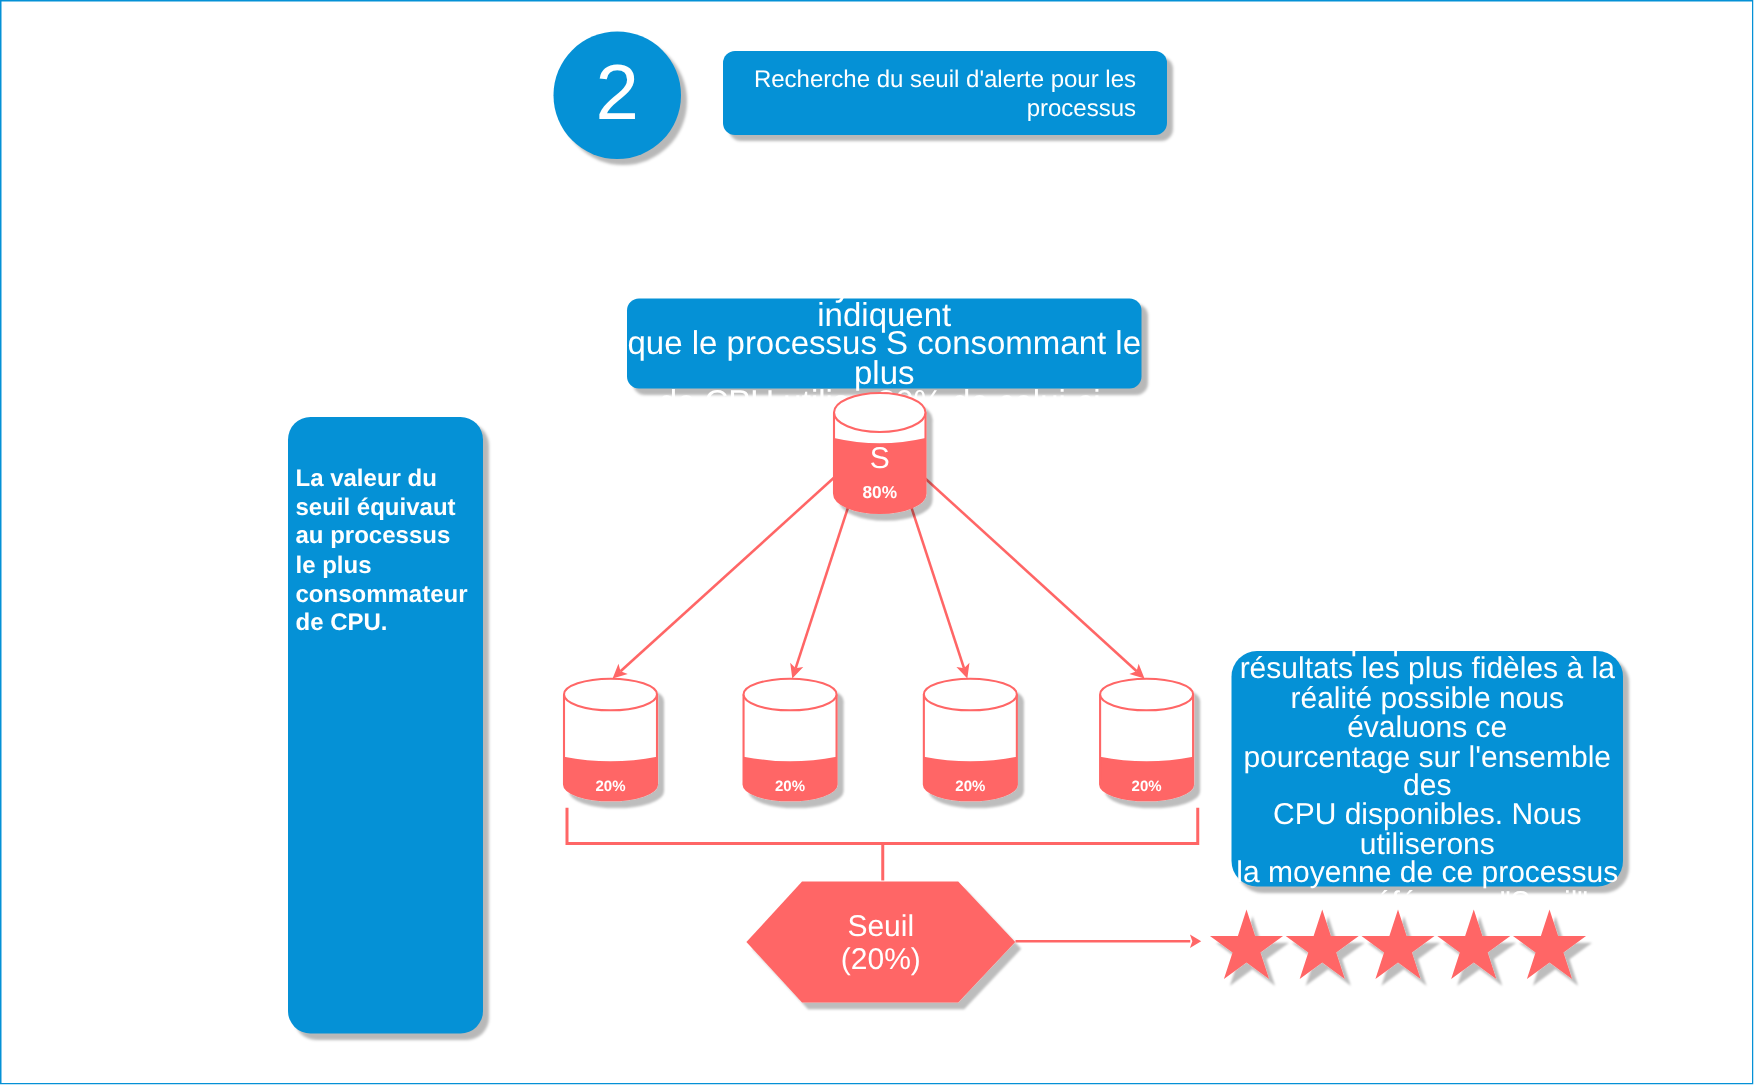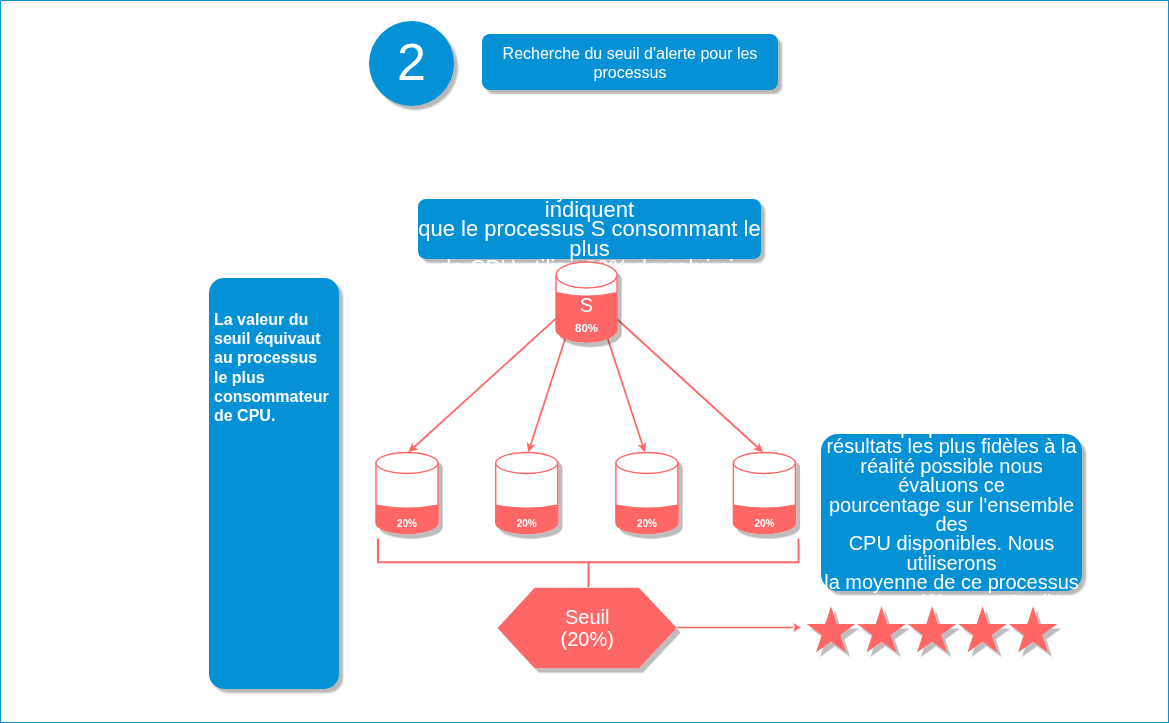--- a/index.html
+++ b/index.html
@@ -14,28 +14,28 @@
   svg{position:absolute;left:0;top:0;}
 </style>
 </head>
 <body>
 <div id="page">
 
   <div class="box" style="left:368px;top:20px;width:85px;height:85px;border-radius:50%;padding-bottom:2.5px;
        font-size:52px;">2</div>
 
   <div class="box" style="left:481px;top:33px;width:296px;height:56px;border-radius:8px;padding-top:2px;
-       font-size:16px;line-height:19.4px;">Recherche du seuil d'alerte pour les<br>processus</div>
+       font-size:16px;line-height:19.4px;text-align:right;">Recherche du seuil d'alerte pour les<br>processus</div>
 
   <div class="box" style="left:417px;top:198px;width:343px;height:60px;border-radius:8px;padding-bottom:0;
        font-size:22px;line-height:19.4px;">Les outils système linux nous indiquent<br>que le processus S consommant le plus<br>de CPU utilise 80% de celui-ci.</div>
 
   <div class="box" style="left:191px;top:277px;width:130px;height:411px;border-radius:15px;
        font-size:16px;line-height:19.3px;flex-direction:column;align-items:flex-start;
-       justify-content:flex-start;text-align:left;padding:31.7px 2px 0 5px;box-sizing:border-box;margin-left:17px;">
+       justify-content:flex-start;text-align:left;padding:31.7px 2px 0 5px;box-sizing:border-box;">
     <div style="font-weight:bold;">La valeur du<br>seuil équivaut<br>au processus<br>le plus<br>consommateur<br>de CPU.</div>
     <div style="height:37px;"></div>
   </div>
 
   <div class="box" style="left:820px;top:433px;width:261px;height:157px;border-radius:17px;
        font-size:20px;line-height:19.45px;padding-top:5px;">Dans l'optique d'obtenir des<br>résultats les plus fidèles à la<br>réalité possible nous évaluons ce<br>pourcentage sur l'ensemble des<br>CPU disponibles. Nous utiliserons<br>la moyenne de ce processus<br>comme référence "Seuil".</div>
 
   <svg width="1169" height="723" viewBox="0 0 1169 723">
     <defs>
       <filter id="sh" x="-30%" y="-30%" width="160%" height="160%">

